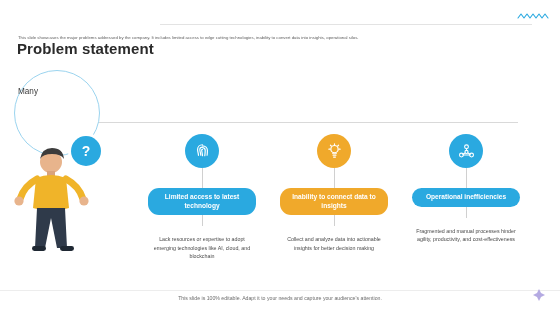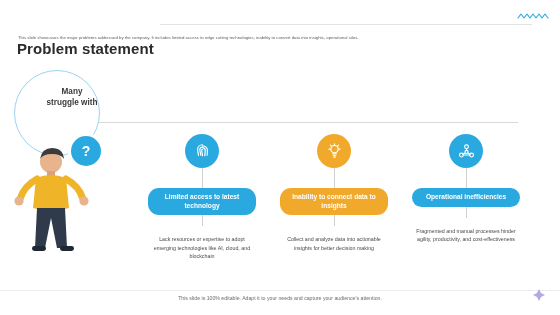--- a/index.html
+++ b/index.html
@@ -27,22 +27,22 @@
   .wave{
     position:absolute;right:11px;top:11px;width:32px;height:11px;
   }
 
   
   .bubble-outer{
     position:absolute;left:14px;top:70px;width:84px;height:84px;
     border-radius:50%;border:1px solid #9bd4ef;background:#ffffff;
   }
   .bubble-text{
-    position:absolute;left:30px;top:86px;width:84px;
-    text-align:center;font-size:8.2px;font-weight:700;color:#3a3a3a;line-height:1.38;
+    position:absolute;left:18px;top:86px;width:84px;
+    text-align:left;font-size:8.2px;font-weight:400;color:#3a3a3a;line-height:1.38;
   }
   .bubble-q{
     position:absolute;left:71px;top:136px;width:30px;height:30px;border-radius:50%;
     background:#2aa9e0;color:#fff;font-size:14px;font-weight:700;
     display:flex;align-items:center;justify-content:center;
     box-shadow:0 0 0 3px #ffffff;
   }
 
   
   .timeline{
@@ -98,21 +98,20 @@
     <path d="M1 7 L4 3 L7 7 L10 3 L13 7 L16 3 L19 7 L22 3 L25 7 L28 3 L31 7" fill="none" stroke="#2aa9e0" stroke-width="1.1" stroke-linecap="round" stroke-linejoin="round"></path>
   </svg>
 
   <div class="subtitle">This slide showcases the major problems addressed by the company. It includes limited access to edge cutting technologies, inability to convert data into insights, operational silos.</div>
 
   <div class="timeline"></div>
 
   <div class="bubble-outer"></div>
   <div class="bubble-text">
     <div>Many</div>
-    <div>struggle with</div>
   </div>
   <div class="bubble-q">?</div>
 
   <svg class="person" viewBox="0 0 86 125">
 
     <circle cx="41" cy="22" r="11" fill="#e8b48c"></circle>
     <path d="M30 19 q2 -11 12 -11 q11 0 12 11 q-3 -5 -12 -5 q-9 0 -12 5 z" fill="#3c3c3c"></path>
 
     <rect x="37" y="31" width="8" height="6" fill="#d9a37c"></rect>
 

